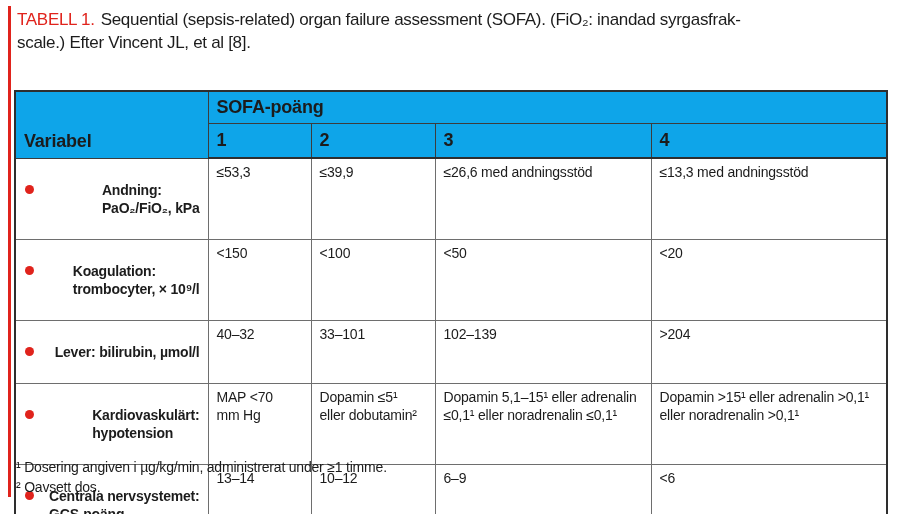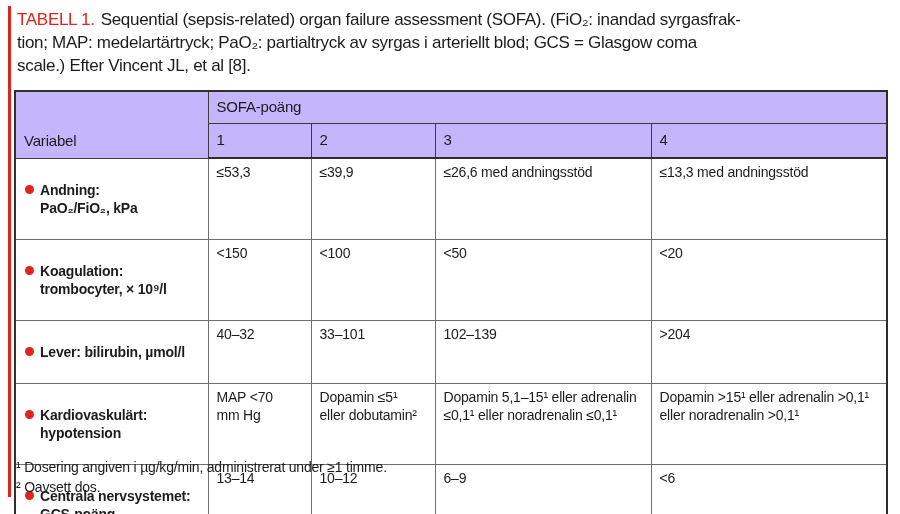--- a/index.html
+++ b/index.html
@@ -41,33 +41,33 @@
     border: 1px solid #6e6e6e;
     padding: 4px 8px;
     text-align: left;
     font-size: 14px;
     line-height: 18px;
     vertical-align: top;
     white-space: pre-line;
     overflow: hidden;
   }
   thead th {
-    background: #c4b5fd;
+    background: #0ea5e9;
     border-color: #3c3c3c;
-    font-size: 15px;
-    font-weight: normal;
+    font-size: 18px;
+    font-weight: bold;
     vertical-align: middle;
   }
   thead tr.score-row th { border-bottom: 2px solid #2e2e2e; }
   th.variabel { vertical-align: bottom; padding-bottom: 8px; }
   td.var-cell {
     font-weight: bold;
     padding-left: 9px;
   }
-  .var-flex { display: flex; align-items: flex-start; }
+  .var-flex { display: flex; align-items: flex-start; justify-content: space-between; }
   .bullet {
     flex: none;
     width: 9px; height: 9px;
     border-radius: 50%;
     background: #e0231c;
     margin: 4px 6px 0 0;
   }
   .var-label { white-space: pre-line; }
   .footnotes {
     position: absolute;
@@ -84,21 +84,20 @@
   tr.r3 { height: 58px; }
   tr.r4 { height: 52px; }
 </style>
 </head>
 <body>
 
 <div class="red-bar"></div>
 
 <div class="caption">
   <div class="cap-line"><span class="cap-label">TABELL 1.</span><span>Sequential (sepsis-related) organ failure assessment (SOFA). (FiO₂: inandad syrgasfrak-</span></div>
-  <div class="cap-line">tion; MAP: medelartärtryck; PaO₂: partialtryck av syrgas i arteriellt blod; GCS = Glasgow coma</div>
   <div class="cap-line">scale.) Efter Vincent JL, et al [8].</div>
 </div>
 
 <table class="sofa">
   <colgroup>
     <col style="width:193px">
     <col style="width:103px">
     <col style="width:124px">
     <col style="width:216px">
     <col style="width:236px">

